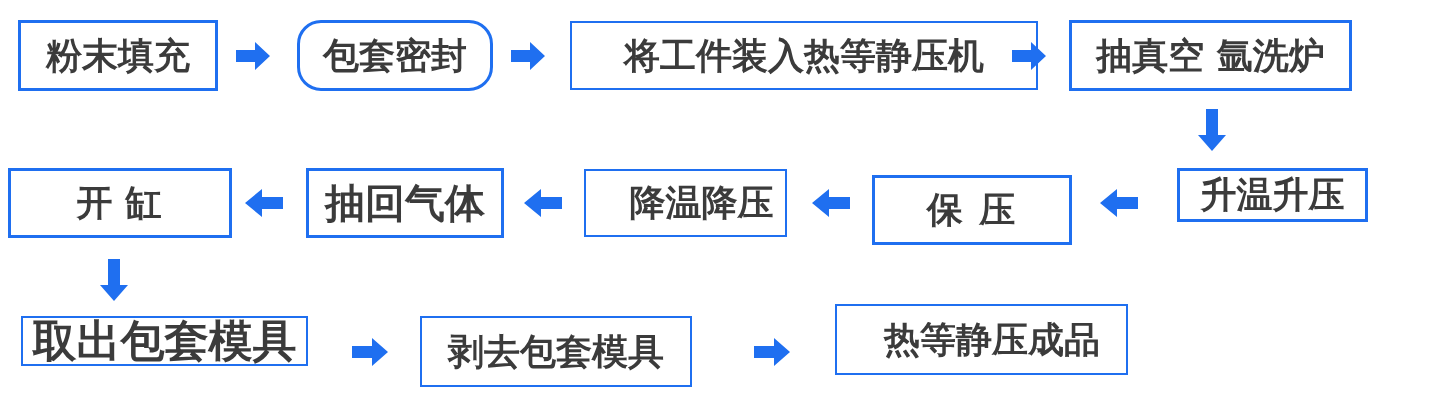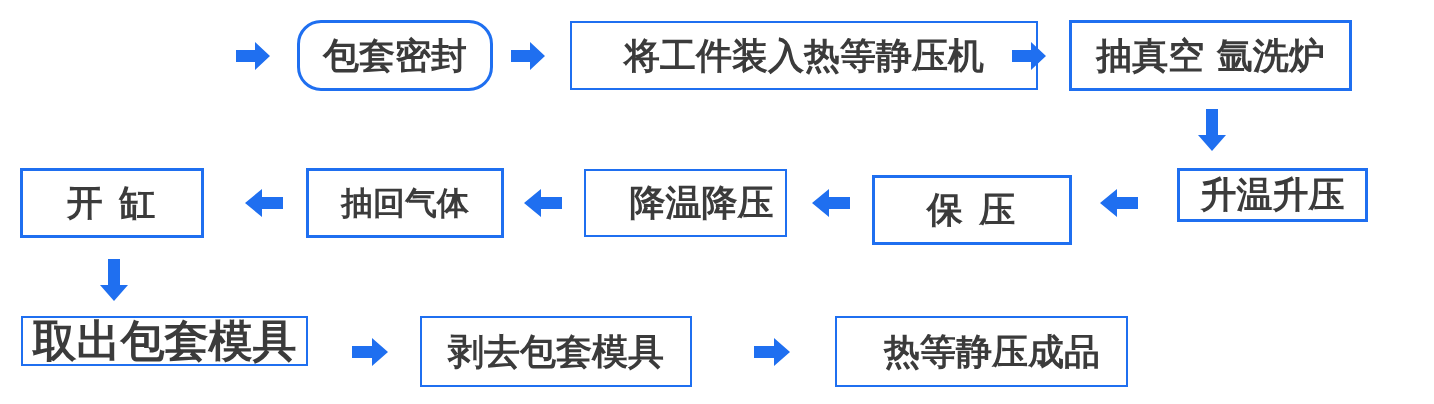--- a/index.html
+++ b/index.html
@@ -36,20 +36,21 @@
     position: absolute;
     display: block;
   }
   .arrow svg { display: block; }
 </style>
 </head>
 <body>
 
 <div id="canvas">
 
+  <div class="node" style="left:18px; top:20px; width:200px; height:71px; font-size:36px;">粉末填充</div>
 
   <span class="arrow" style="left:236px; top:41px; width:34px; height:30px;">
     <svg width="34" height="30" viewBox="0 0 34 30">
       <path d="M0 9 H19 V1 L34 15 L19 29 V21 H0 Z" fill="#1f6ff0"></path>
     </svg>
   </span>
 
   <div class="node" style="left:297px; top:20px; width:196px; height:71px; font-size:36px;border-radius:24px;">包套密封</div>
 
   <span class="arrow" style="left:511px; top:41px; width:34px; height:30px;">
@@ -67,29 +68,29 @@
   </span>
 
   <div class="node" style="left:1069px; top:20px; width:283px; height:71px; font-size:36px;">抽真空 氩洗炉</div>
 
   <span class="arrow" style="left:1197px; top:109px; width:30px; height:43px;">
     <svg width="30" height="43" viewBox="0 0 30 43">
       <path d="M9 0 H21 V26 H29 L15 42 L1 26 H9 Z" fill="#1f6ff0"></path>
     </svg>
   </span>
 
-  <div class="node" style="left:20px; top:168px; width:184px; height:70px; font-size:36px; letter-spacing:2px;">开 缸</div>
+  <div class="node" style="left:8px; top:168px; width:224px; height:70px; font-size:36px; letter-spacing:2px;font-family:Liberation Serif, serif;">开 缸</div>
 
   <span class="arrow" style="left:245px; top:188px; width:38px; height:30px;">
     <svg width="38" height="30" viewBox="0 0 38 30">
       <path d="M38 9 H17 V1 L0 15 L17 29 V21 H38 Z" fill="#1f6ff0"></path>
     </svg>
   </span>
 
-  <div class="node" style="left:306px; top:168px; width:198px; height:70px; font-size:32px;">抽回气体</div>
+  <div class="node" style="left:306px; top:168px; width:198px; height:70px; font-size:40px;">抽回气体</div>
 
   <span class="arrow" style="left:524px; top:188px; width:38px; height:30px;">
     <svg width="38" height="30" viewBox="0 0 38 30">
       <path d="M38 9 H17 V1 L0 15 L17 29 V21 H38 Z" fill="#1f6ff0"></path>
     </svg>
   </span>
 
   <div class="node thin-border" style="left:584px; top:169px; width:203px; height:68px; font-size:36px;padding-left:32px;">降温降压</div>
 
   <span class="arrow" style="left:812px; top:188px; width:38px; height:30px;">
@@ -123,15 +124,15 @@
   </span>
 
   <div class="node thin-border" style="left:420px; top:316px; width:272px; height:71px; font-size:36px;">剥去包套模具</div>
 
   <span class="arrow" style="left:754px; top:337px; width:36px; height:30px;">
     <svg width="36" height="30" viewBox="0 0 36 30">
       <path d="M0 9 H20 V1 L36 15 L20 29 V21 H0 Z" fill="#1f6ff0"></path>
     </svg>
   </span>
 
-  <div class="node thin-border" style="left:835px; top:316px; width:293px; height:71px; font-size:36px;padding-left:21px;">热等静压成品</div>
+  <div class="node thin-border" style="left:835px; top:304px; width:293px; height:71px; font-size:36px;padding-left:21px;">热等静压成品</div>
 
 </div>
 
 </body></html>

